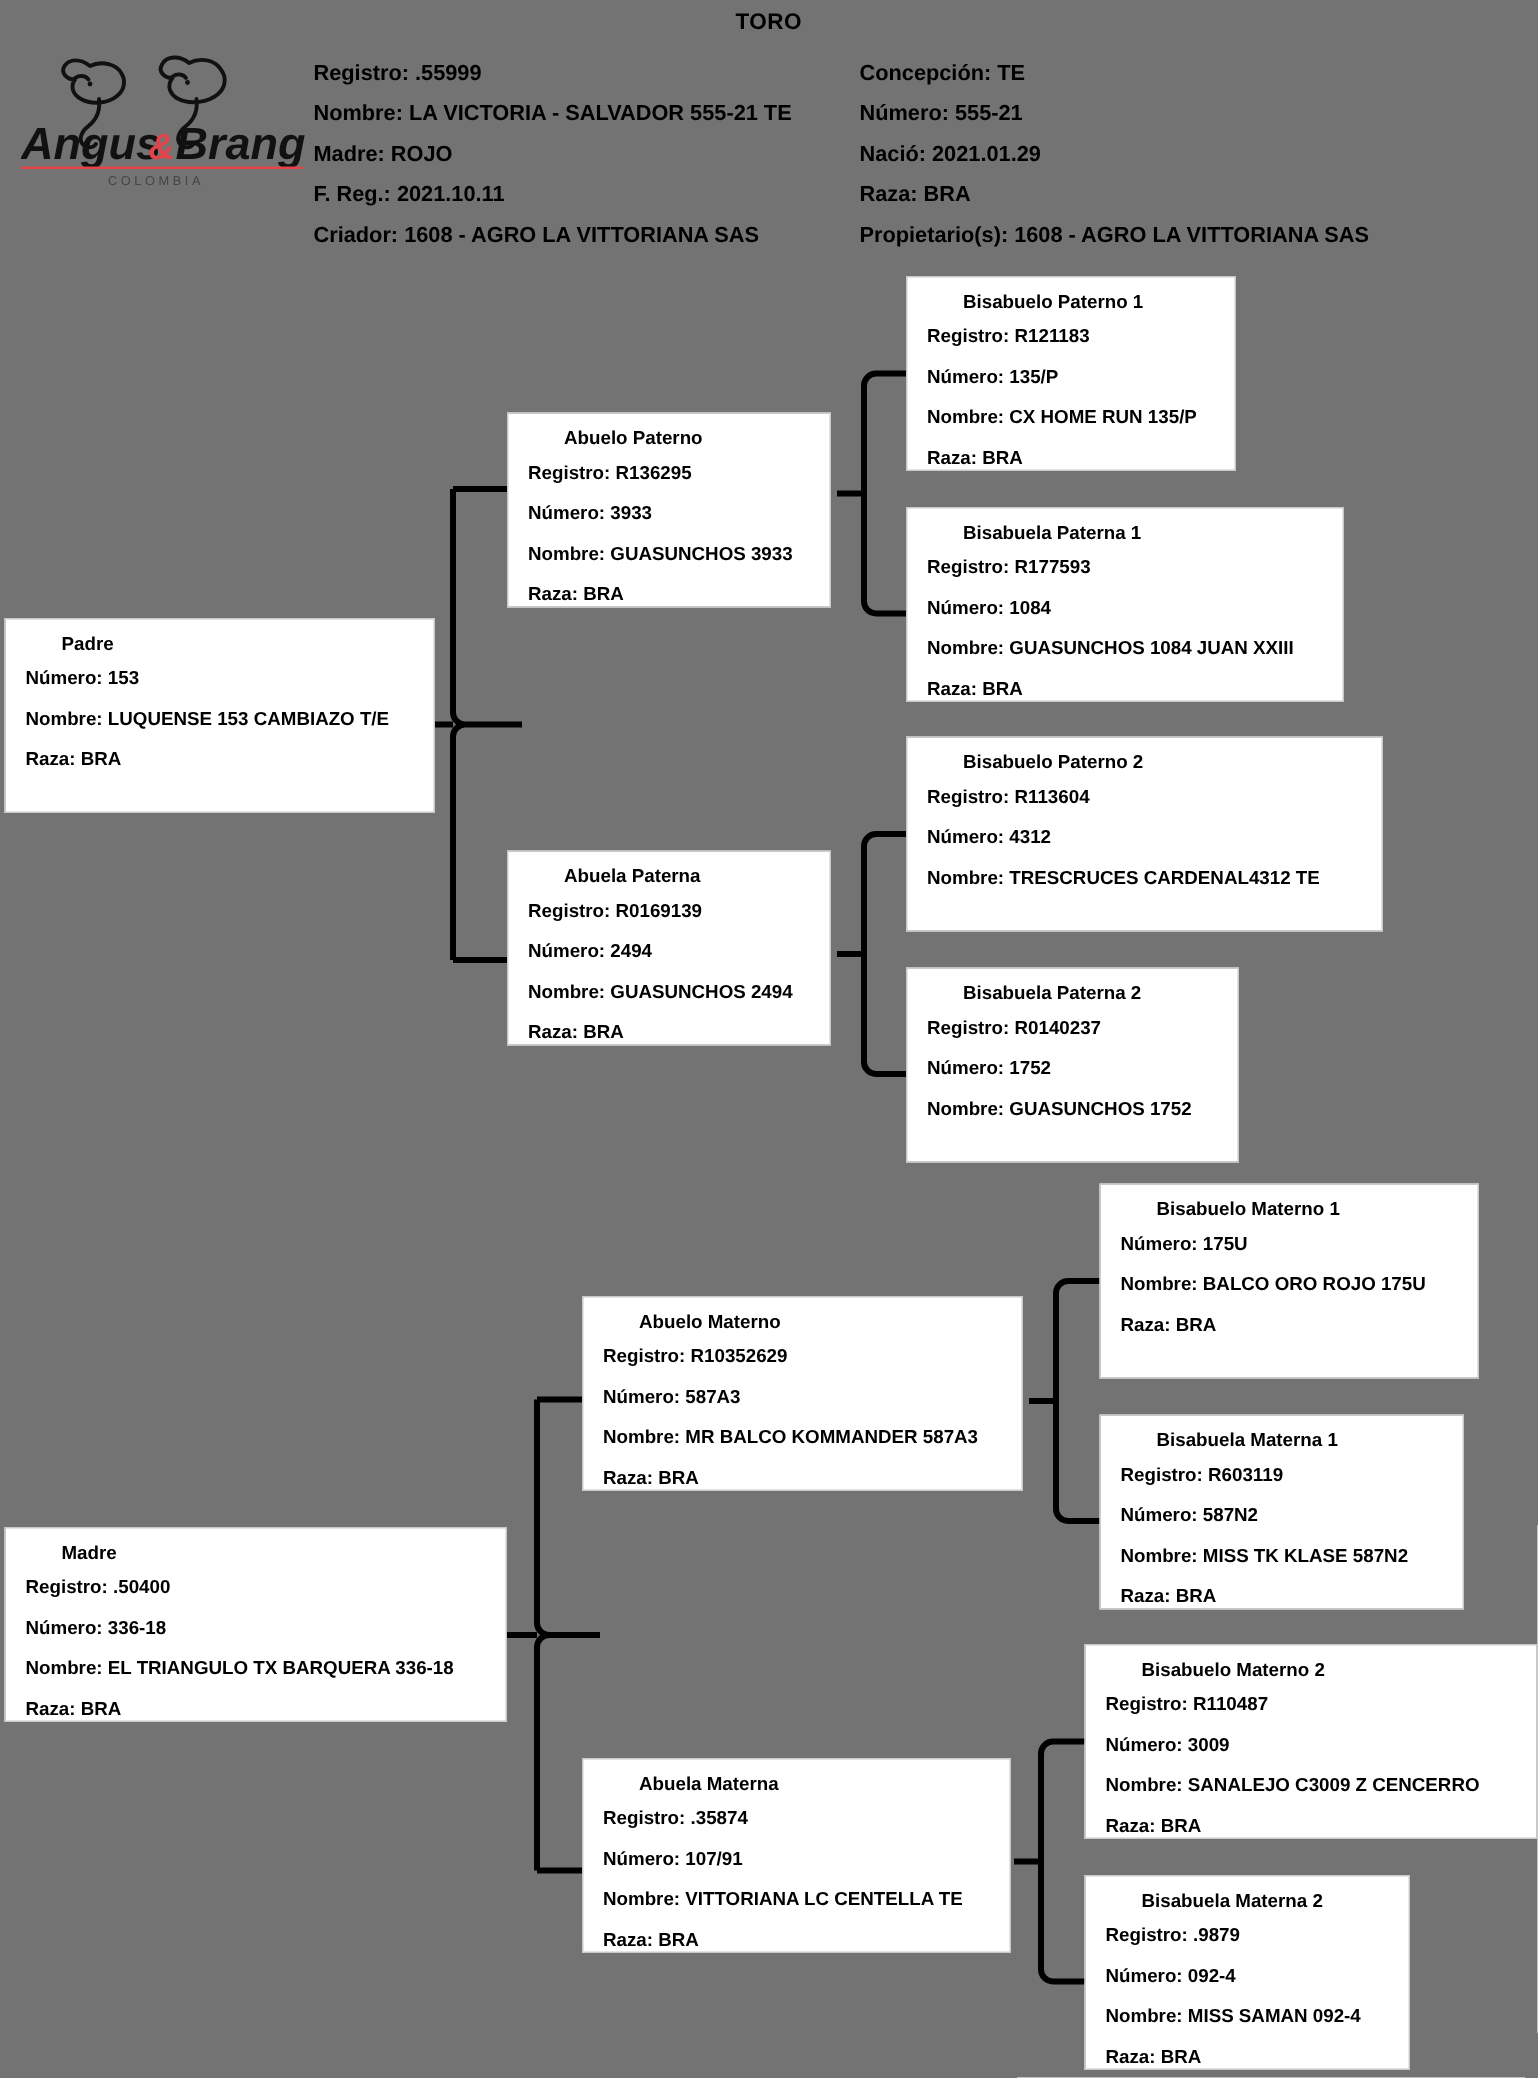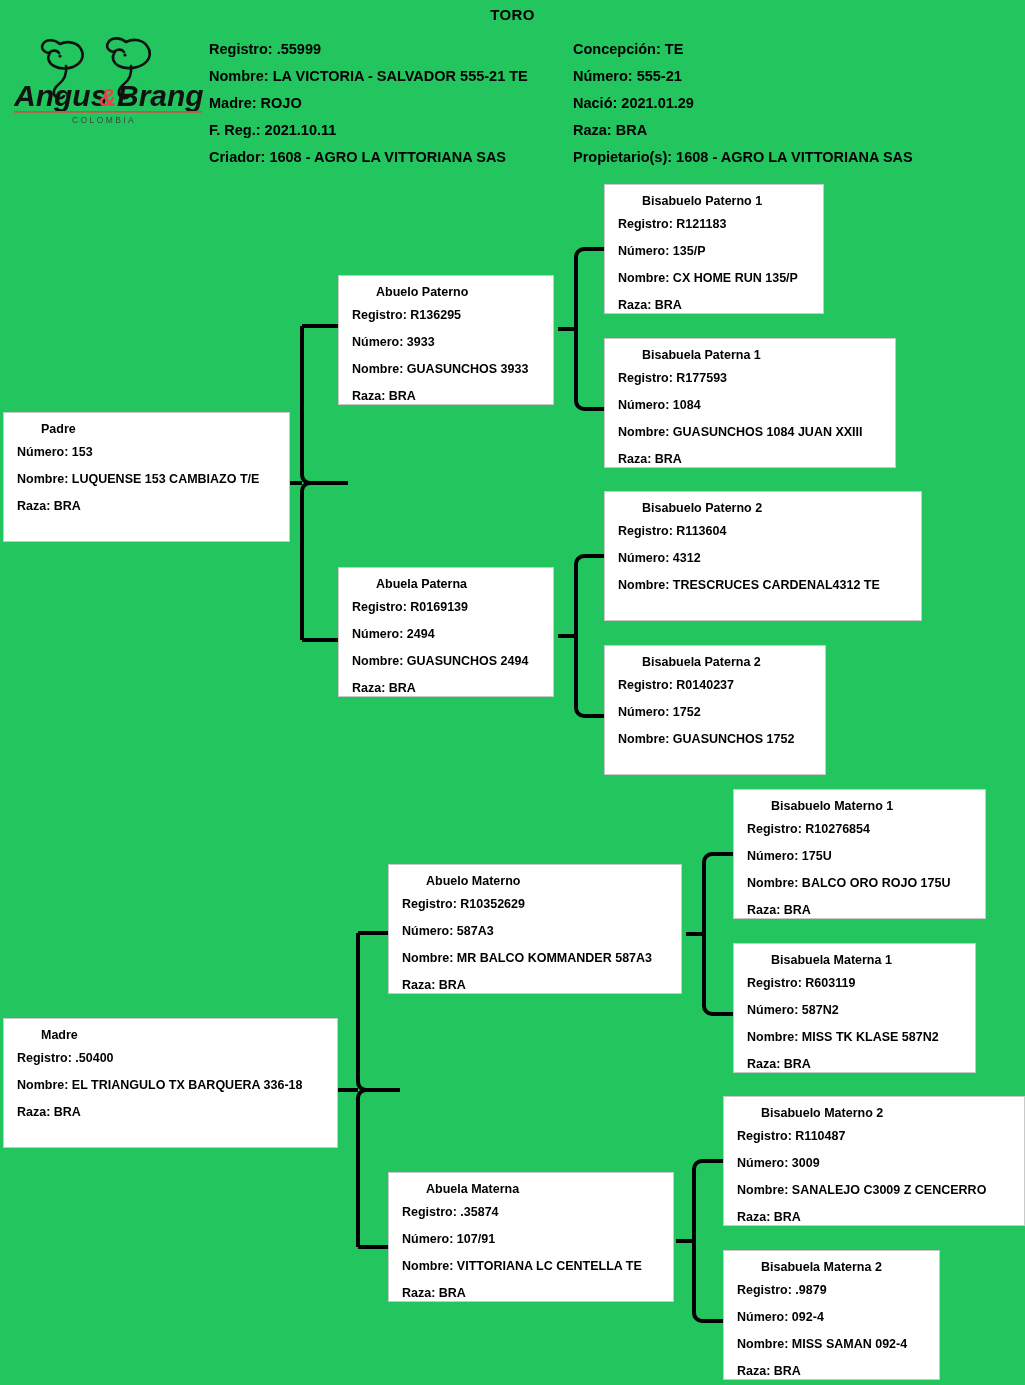--- a/index.html
+++ b/index.html
@@ -9,21 +9,21 @@
   }
   body {
     font-family: "Liberation Sans", sans-serif;
     color: #000000;
   }
   #page {
     position: relative;
     width: 1025px;
     height: 1385px;
     overflow: hidden;
-    background: #22c55e;
+    background: #737373;
   }
 
   
   #doc-title {
     position: absolute;
     left: 0;
     top: 6px;
     width: 1025px;
     text-align: center;
     font-size: 15px;
@@ -236,20 +236,21 @@
     <div class="ttl">Bisabuela Paterna 2</div>
     <div class="fld">Registro: R0140237</div>
     <div class="fld">Número: 1752</div>
     <div class="fld">Nombre: GUASUNCHOS 1752</div>
     <div class="fld"></div>
   </div>
 
   <div class="pbox" style="left:3px; top:1018px; width:335px; height:130px;">
     <div class="ttl">Madre</div>
     <div class="fld">Registro: .50400</div>
+    <div class="fld">Número: 336-18</div>
     <div class="fld">Nombre: EL TRIANGULO TX BARQUERA 336-18</div>
     <div class="fld">Raza: BRA</div>
   </div>
 
   <div class="pbox" style="left:388px; top:864px; width:294px; height:130px;">
     <div class="ttl">Abuelo Materno</div>
     <div class="fld">Registro: R10352629</div>
     <div class="fld">Número: 587A3</div>
     <div class="fld">Nombre: MR BALCO KOMMANDER 587A3</div>
     <div class="fld">Raza: BRA</div>
@@ -258,21 +259,20 @@
   <div class="pbox" style="left:388px; top:1172px; width:286px; height:130px;">
     <div class="ttl">Abuela Materna</div>
     <div class="fld">Registro: .35874</div>
     <div class="fld">Número: 107/91</div>
     <div class="fld">Nombre: VITTORIANA LC CENTELLA TE</div>
     <div class="fld">Raza: BRA</div>
   </div>
 
   <div class="pbox" style="left:733px; top:789px; width:253px; height:130px;">
     <div class="ttl">Bisabuelo Materno 1</div>
-    <div class="fld">Registro: R10276854</div>
     <div class="fld">Número: 175U</div>
     <div class="fld">Nombre: BALCO ORO ROJO 175U</div>
     <div class="fld">Raza: BRA</div>
   </div>
 
   <div class="pbox" style="left:733px; top:943px; width:243px; height:130px;">
     <div class="ttl">Bisabuela Materna 1</div>
     <div class="fld">Registro: R603119</div>
     <div class="fld">Número: 587N2</div>
     <div class="fld">Nombre: MISS TK KLASE 587N2</div>

